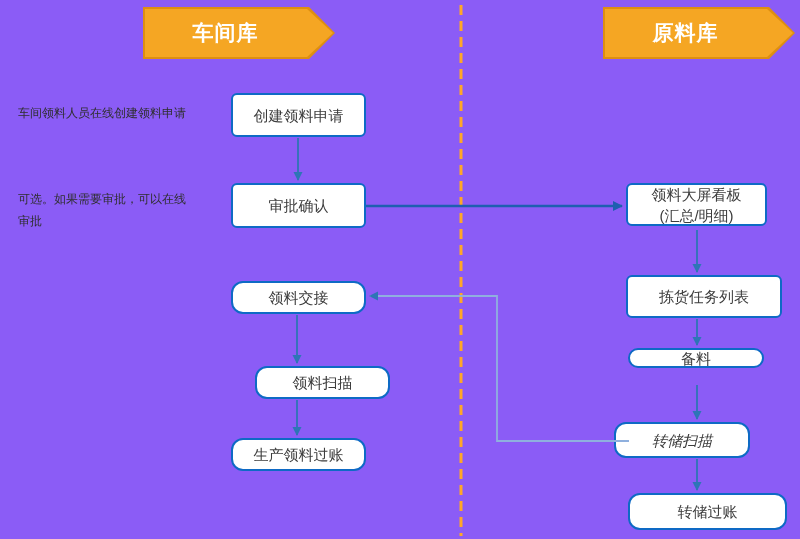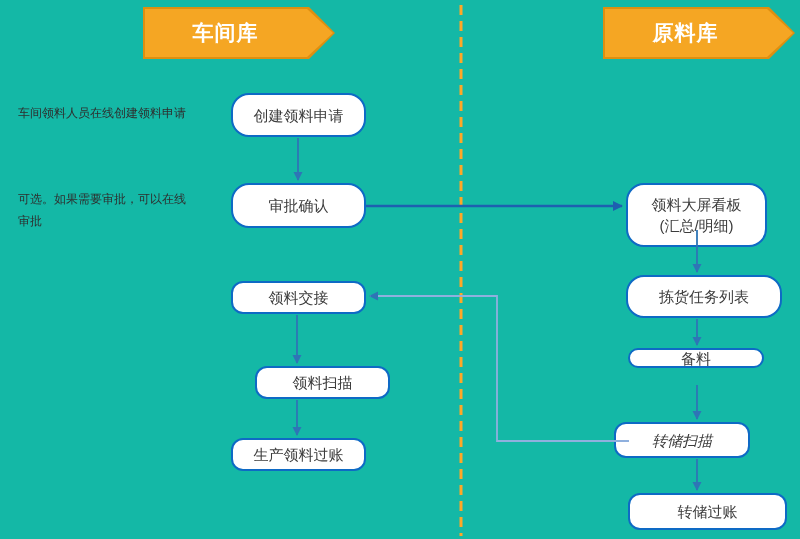--- a/index.html
+++ b/index.html
@@ -8,45 +8,45 @@
     --node-border:#0E6AC5;
     --node-text:#3C3C3C;
     --flow-arrow:#2E75B6;
     --cross-arrow:#1E5FB0;
     --feedback-line:#8FB0DE;
     --divider:#FFA726;
     --annotation-text:#2E2E2E;
   }
   html,body{margin:0;padding:0;background:#ffffff;}
   body{font-family:"Liberation Sans","DejaVu Sans",sans-serif;}
-  .stage{position:relative;width:800px;height:539px;background:#14b8a6;overflow:hidden;}
+  .stage{position:relative;width:800px;height:539px;background:#8b5cf6;overflow:hidden;}
 
   
   .banner{position:absolute;height:52px;width:192px;background:var(--banner-border);
           clip-path:polygon(0 0,86.5% 0,100% 50%,86.5% 100%,0 100%);}
   .banner .banner-fill{position:absolute;inset:2px;background:var(--banner-fill);
           clip-path:polygon(0 0,86.2% 0,100% 50%,86.2% 100%,0 100%);}
   .banner .banner-label{position:absolute;left:0;right:14%;top:0;bottom:0;
           display:flex;align-items:center;justify-content:center;
           color:#ffffff;font-size:21px;font-weight:600;letter-spacing:1px;}
   .banner-workshop{left:143px;top:7px;}
   .banner-raw{left:603px;top:7px;}
 
   
   .node{position:absolute;box-sizing:border-box;background:#ffffff;
         border:2px solid var(--node-border);
         display:flex;align-items:center;justify-content:center;text-align:center;
         color:var(--node-text);font-size:15px;line-height:21px;white-space:pre-line;}
-  .r15{border-radius:18px;} .r13{border-radius:12px;}
+  .r15{border-radius:6px;} .r13{border-radius:12px;}
   .n-create   {left:231px;top:93px; width:135px;height:44px;}
   .n-approve  {left:231px;top:183px;width:135px;height:45px;}
   .n-handover {left:231px;top:281px;width:135px;height:33px;}
   .n-scan     {left:231px;top:366px;width:135px;height:33px;margin-left:24px;}
   .n-posting  {left:231px;top:438px;width:135px;height:33px;}
-  .n-dashboard{left:626px;top:183px;width:141px;height:64px;}
+  .n-dashboard{left:626px;top:183px;width:141px;height:43px;}
   .n-picking  {left:626px;top:275px;width:156px;height:43px;}
   .n-prepare  {left:628px;top:348px;width:136px;height:20px;}
   .n-tscan    {left:614px;top:422px;width:136px;height:36px;font-style:italic;}
   .n-tposting {left:628px;top:493px;width:159px;height:37px;}
 
   
   .annotation{position:absolute;left:18px;width:172px;color:var(--annotation-text);
         font-size:12px;line-height:22px;}
   .annotation-1{top:102px;}
   .annotation-2{top:188px;}

